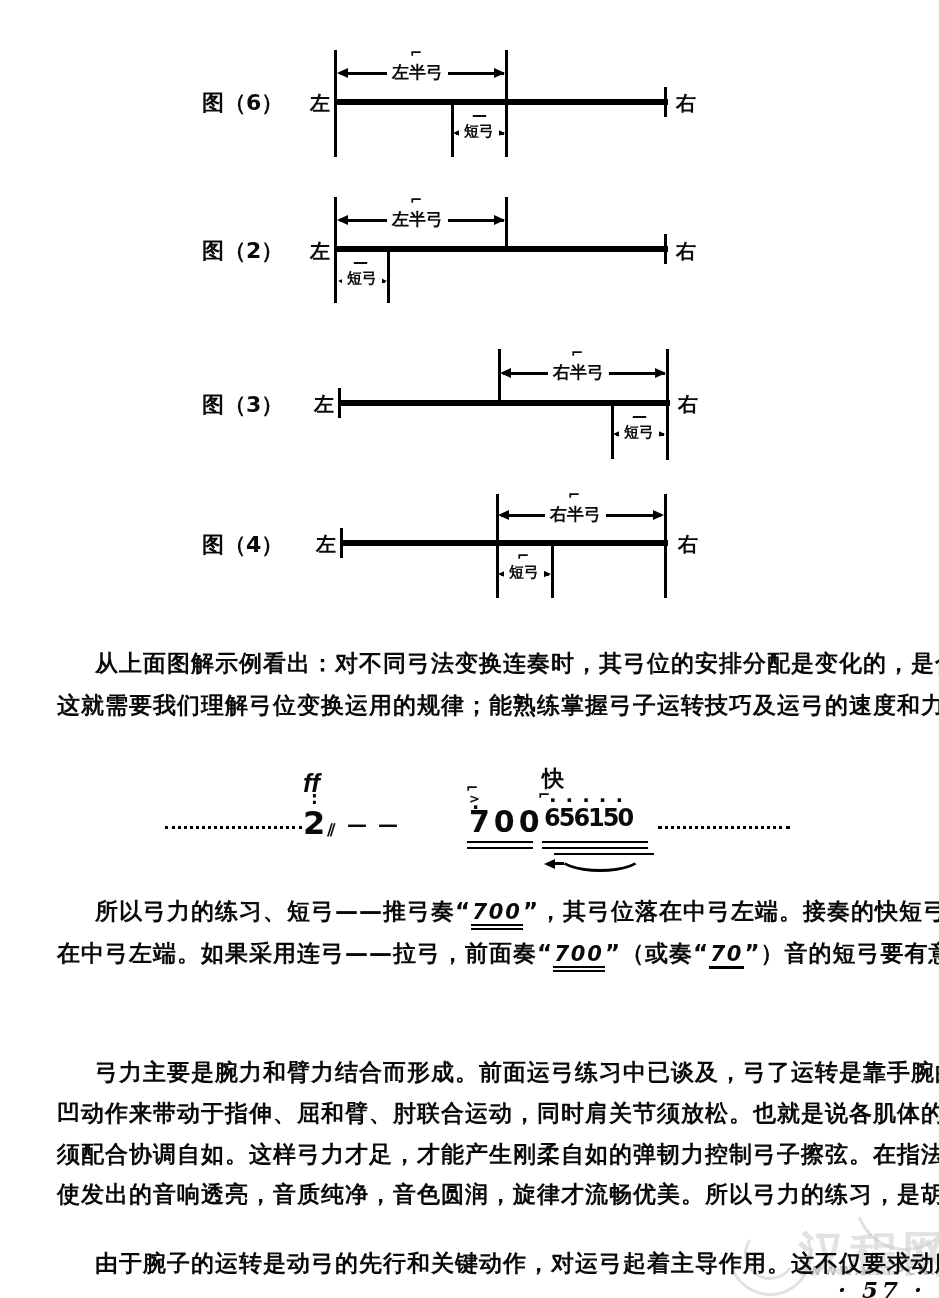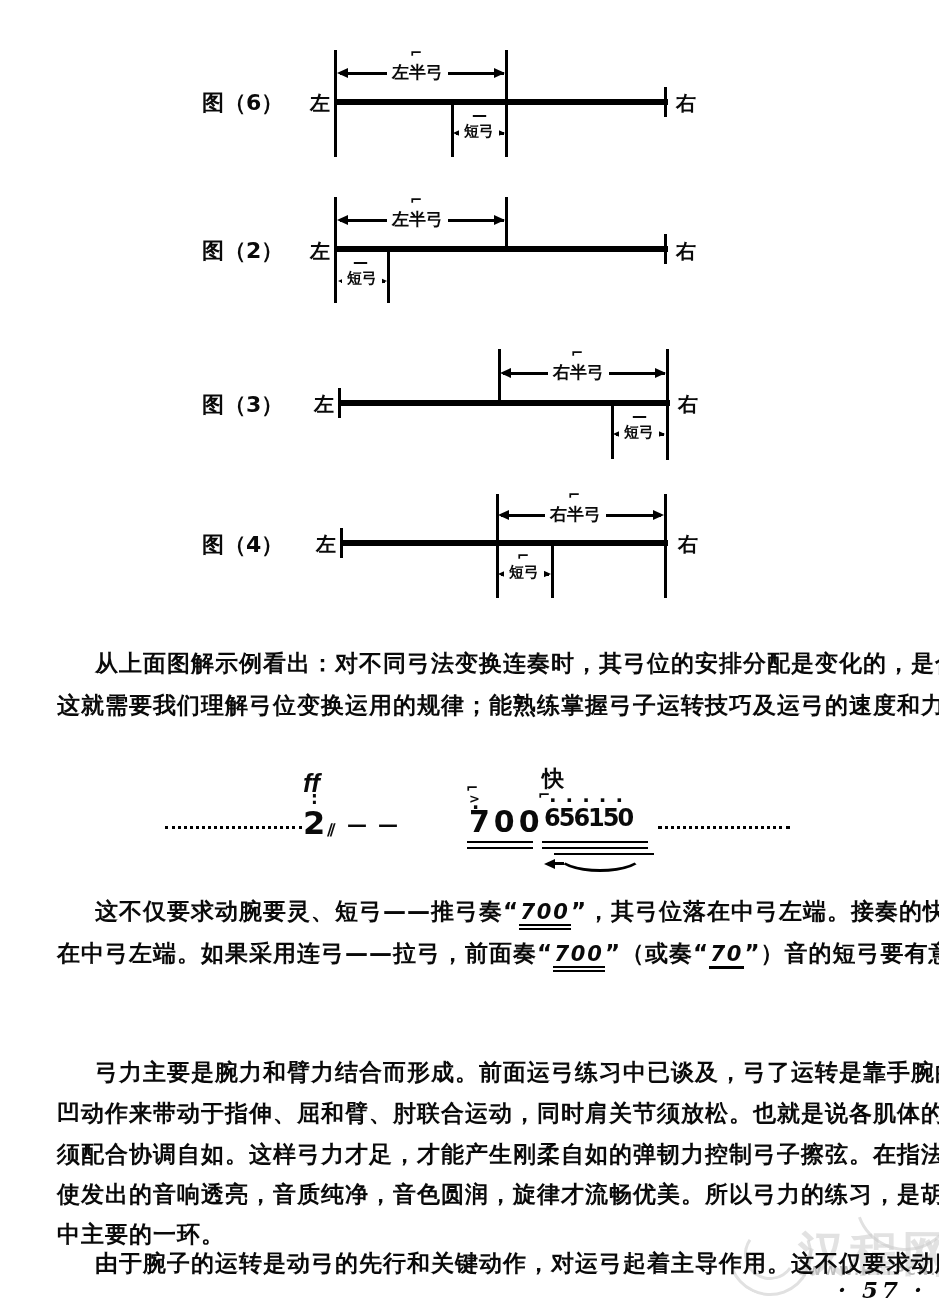--- a/index.html
+++ b/index.html
@@ -146,28 +146,27 @@
     <div class="mus" style="left:549px;top:788px;font-size:20px;letter-spacing:9px;">·····</div>
     <div class="mus" style="left:544px;top:804px;font-size:24px;letter-spacing:-2px;">656150</div>
     <div class="hl" style="left:542px;top:841px;width:106px;height:2px;"></div>
     <div class="hl" style="left:542px;top:847px;width:106px;height:2px;"></div>
     <div class="hl" style="left:554px;top:853px;width:100px;height:2px;"></div>
     <div class="slur" style="left:556px;top:838px;width:82px;height:28px;"></div>
     <div class="hl" style="left:548px;top:862px;width:16px;"></div>
     <div class="ah l" style="left:544px;top:859px;"></div>
   </div>
 
-  <div class="t" style="left:95px;top:896px;"><span>这不仅要求动腕要灵、短弓——推弓奏“</span><span class="jp uu">7̇00</span><span>”，其弓位落在中弓左端。接奏的快短弓也</span></div>
+  <div class="t" style="left:95px;top:896px;"><span>所以弓力的练习、短弓——推弓奏“</span><span class="jp uu">7̇00</span><span>”，其弓位落在中弓左端。接奏的快短弓也</span></div>
   <div class="t" style="left:57px;top:938px;"><span>在中弓左端。如果采用连弓——拉弓，前面奏“</span><span class="jp uu">7̇00</span><span>”（或奏“</span><span class="jp su">7̇0</span><span>”）音的短弓要有意识</span></div>
 
   <div class="t" style="left:95px;top:1057px;">弓力主要是腕力和臂力结合而形成。前面运弓练习中已谈及，弓了运转是靠手腕的凸、</div>
   <div class="t" style="left:57px;top:1098px;">凹动作来带动于指伸、屈和臂、肘联合运动，同时肩关节须放松。也就是说各肌体的动作必</div>
   <div class="t" style="left:57px;top:1139px;">须配合协调自如。这样弓力才足，才能产生刚柔自如的弹韧力控制弓子擦弦。在指法配奏下</div>
   <div class="t" style="left:57px;top:1179px;">使发出的音响透亮，音质纯净，音色圆润，旋律才流畅优美。所以弓力的练习，是胡琴习奏</div>
-  <div class="t" style="left:57px;top:1219px;">中主要的一环。</div>
 
   <div class="grp">
     <div class="wm-arc" style="left:855px;top:1150px;width:95px;height:95px;"></div>
     <div class="wm-arc" style="left:728px;top:1212px;width:78px;height:78px;"></div>
     <div class="wm-arc" style="left:744px;top:1228px;width:46px;height:46px;transform:rotate(80deg);"></div>
     <div class="wm-txt" style="left:798px;top:1222px;">汉程网</div>
     <div class="wm-url" style="left:808px;top:1264px;">WWW.HTTPCN.COM</div>
   </div>
 
   <div class="t" style="left:95px;top:1248px;">由于腕子的运转是动弓的先行和关键动作，对运弓起着主导作用。这不仅要求动腕要灵</div>

